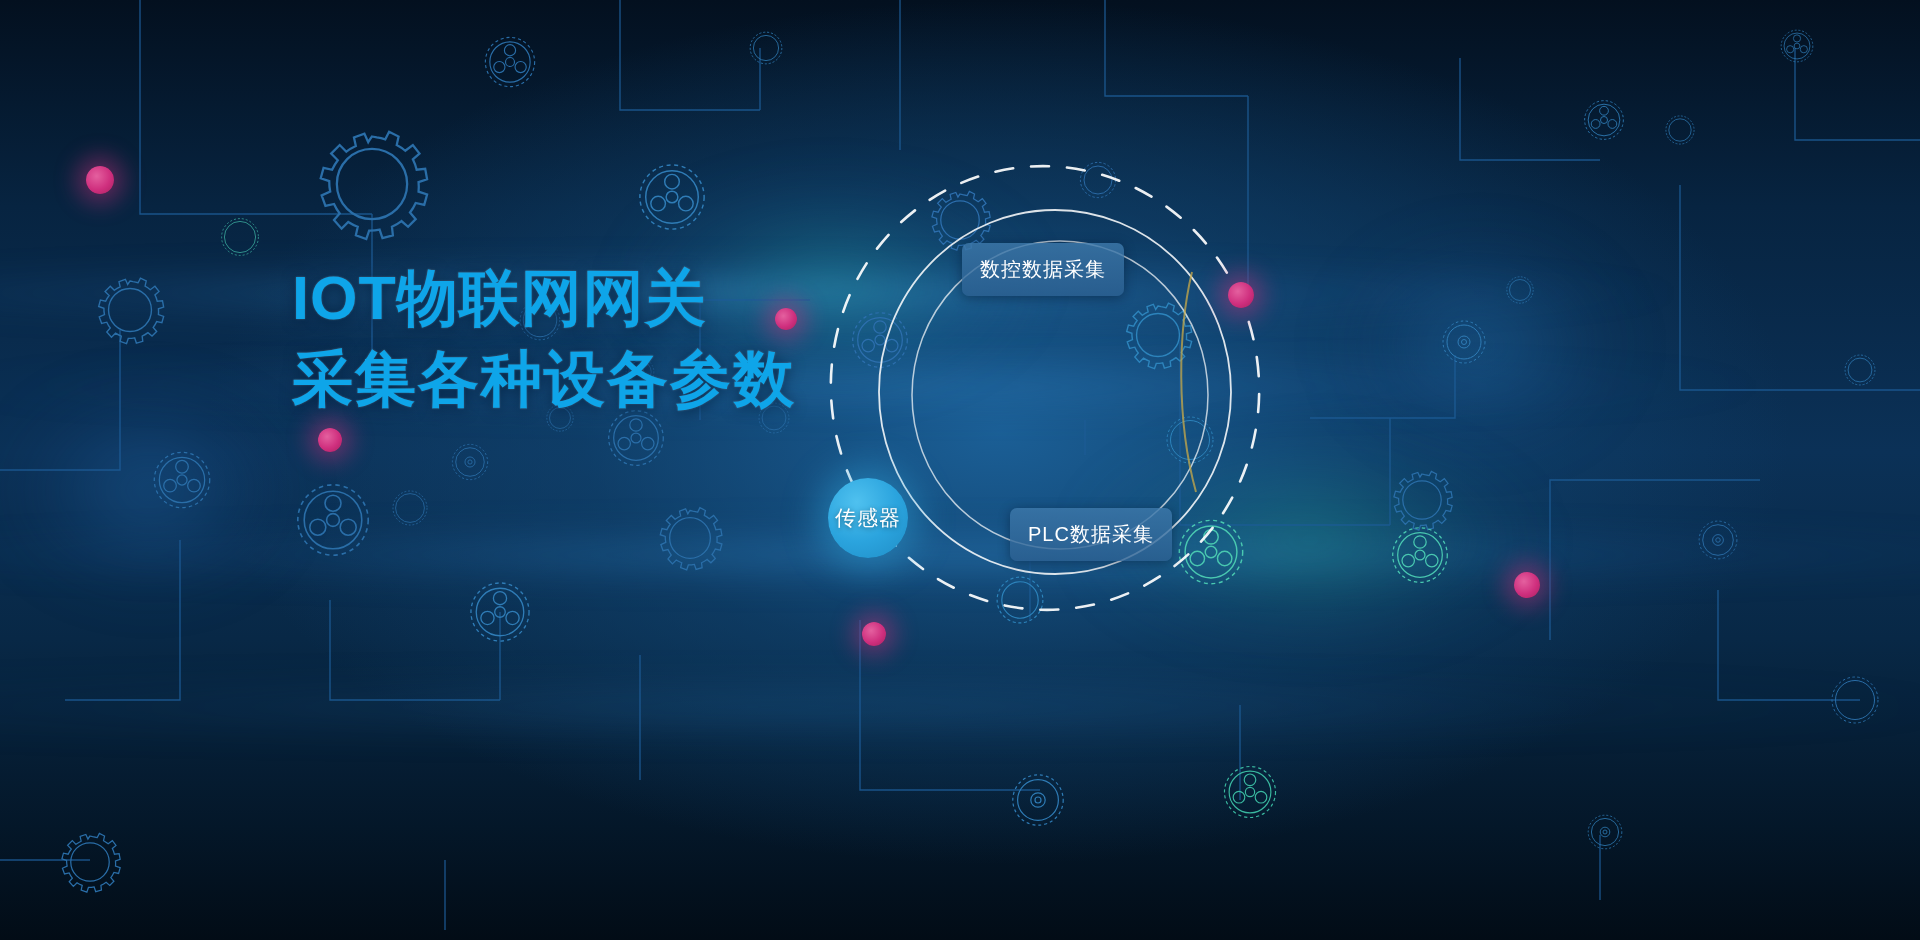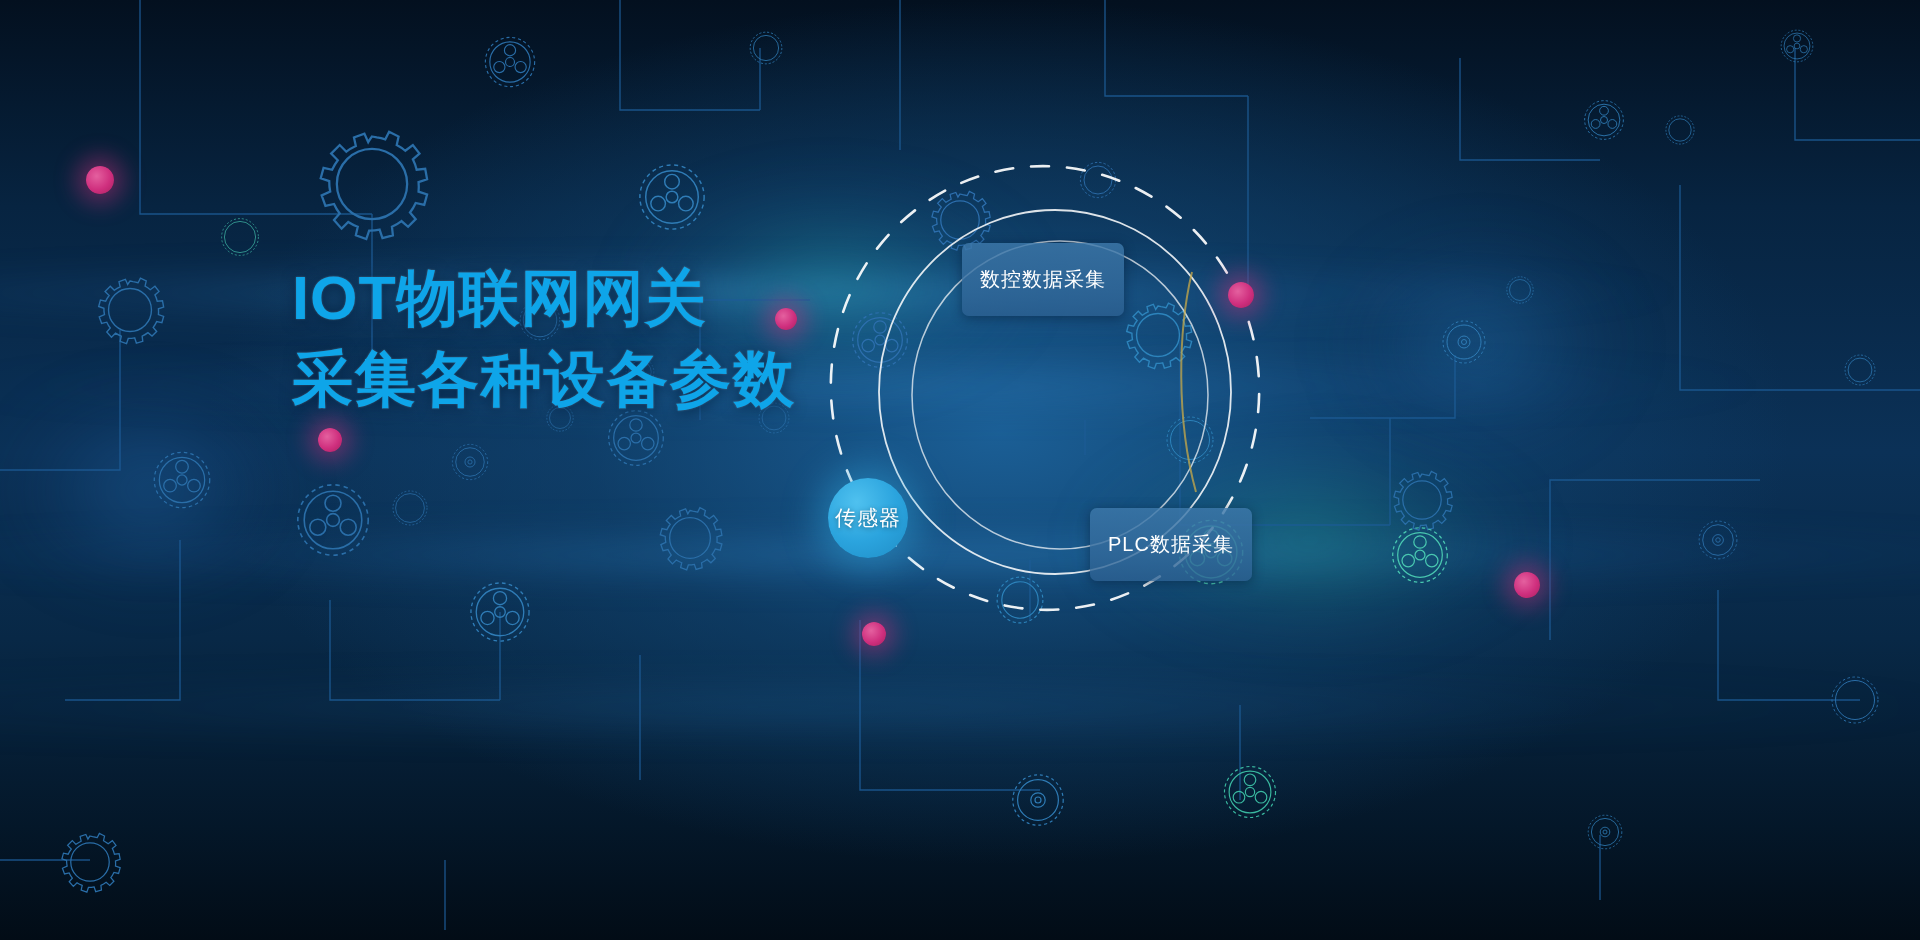--- a/index.html
+++ b/index.html
@@ -117,28 +117,28 @@
     text-align: right;
   }
 
   
   .chip {
     position: absolute;
     z-index: 27;
     color: #ffffff;
     font-size: 20px;
     letter-spacing: 1px;
-    padding: 23px 18px;
+    padding: 13px 18px;
     border-radius: 7px;
     background: linear-gradient(180deg, rgba(61,120,170,0.82) 0%, rgba(44,96,145,0.80) 100%);
     box-shadow: 0 2px 12px rgba(0,20,45,0.45);
     white-space: nowrap;
   }
   .chip-cnc { left: 962px; top: 243px; }
-  .chip-plc { left: 1090px; top: 508px; }
+  .chip-plc { left: 1010px; top: 508px; }
 </style>
 </head>
 <body>
 
 <div id="stage">
 
   <div class="bg-base"></div>
   <div class="glow-band band-1"></div>
   <div class="glow-band band-2"></div>
   <div class="glow-band band-3"></div>

